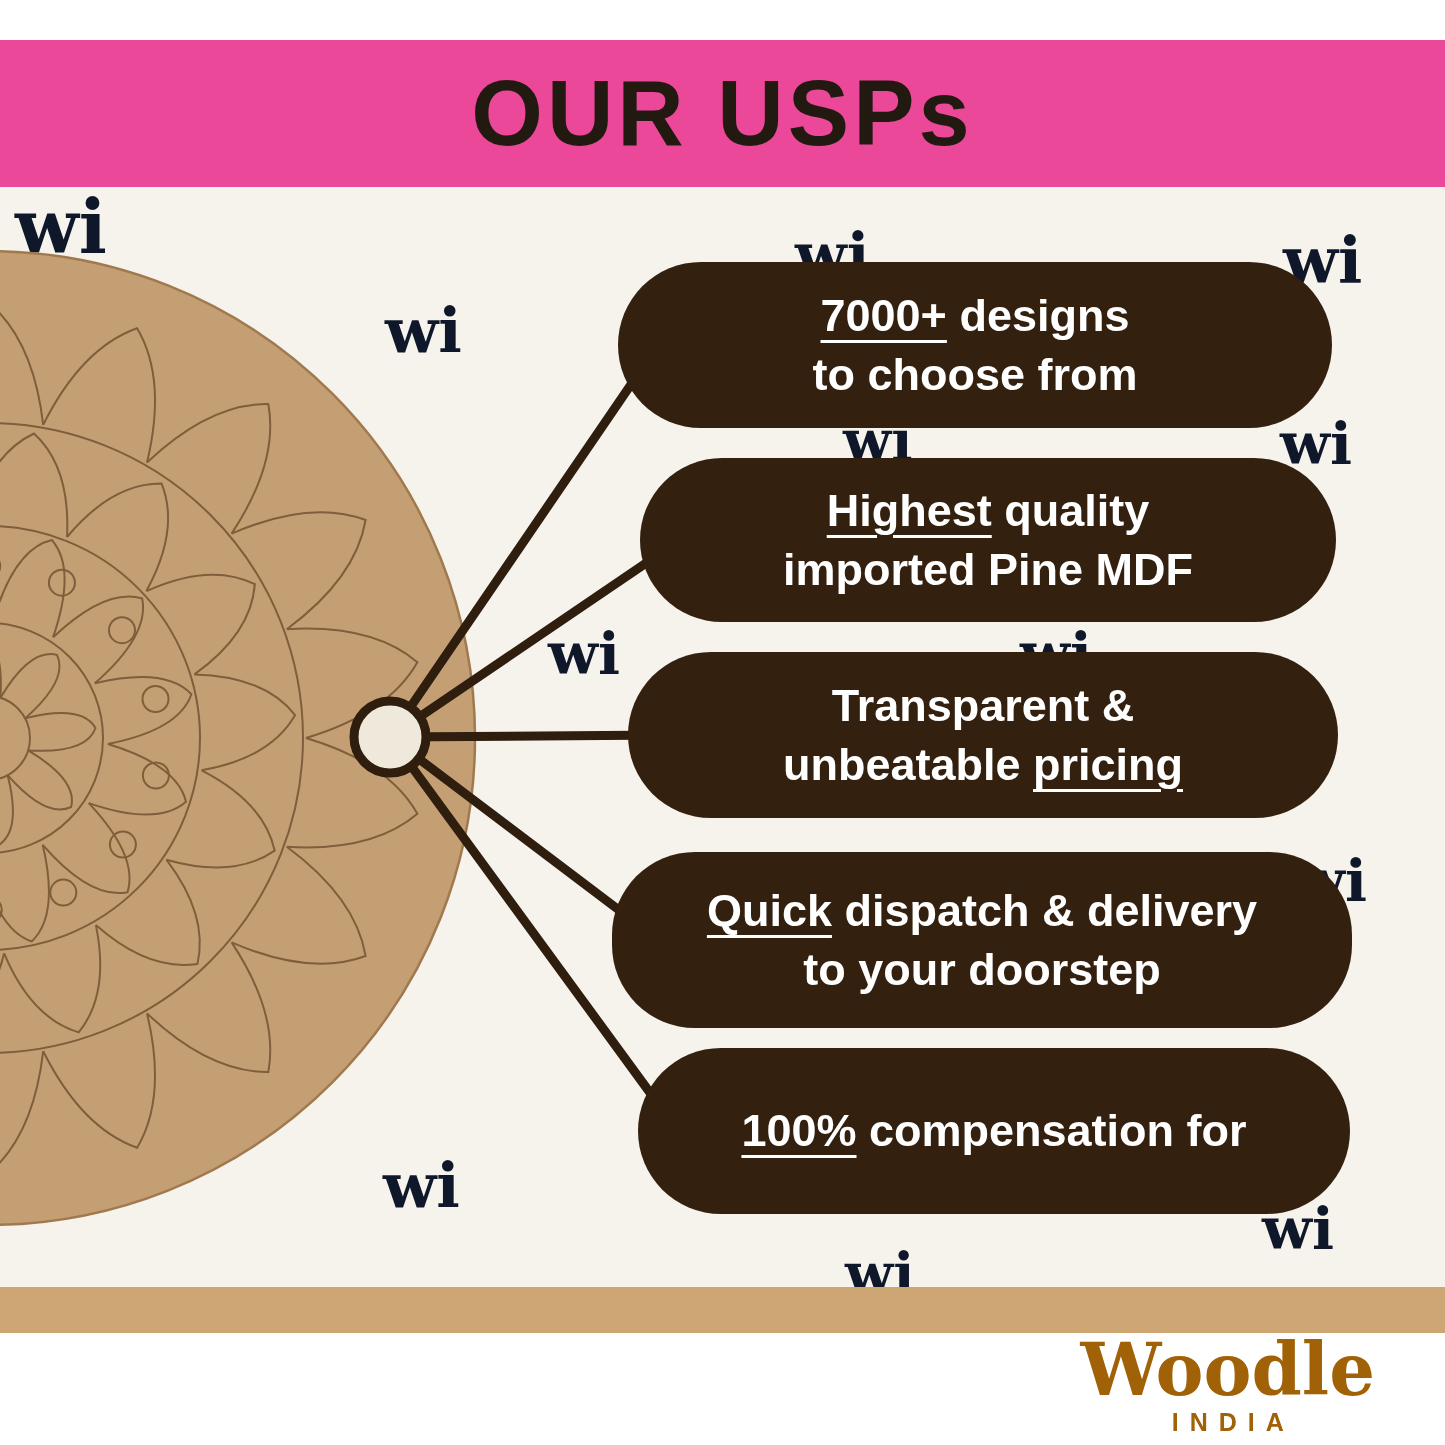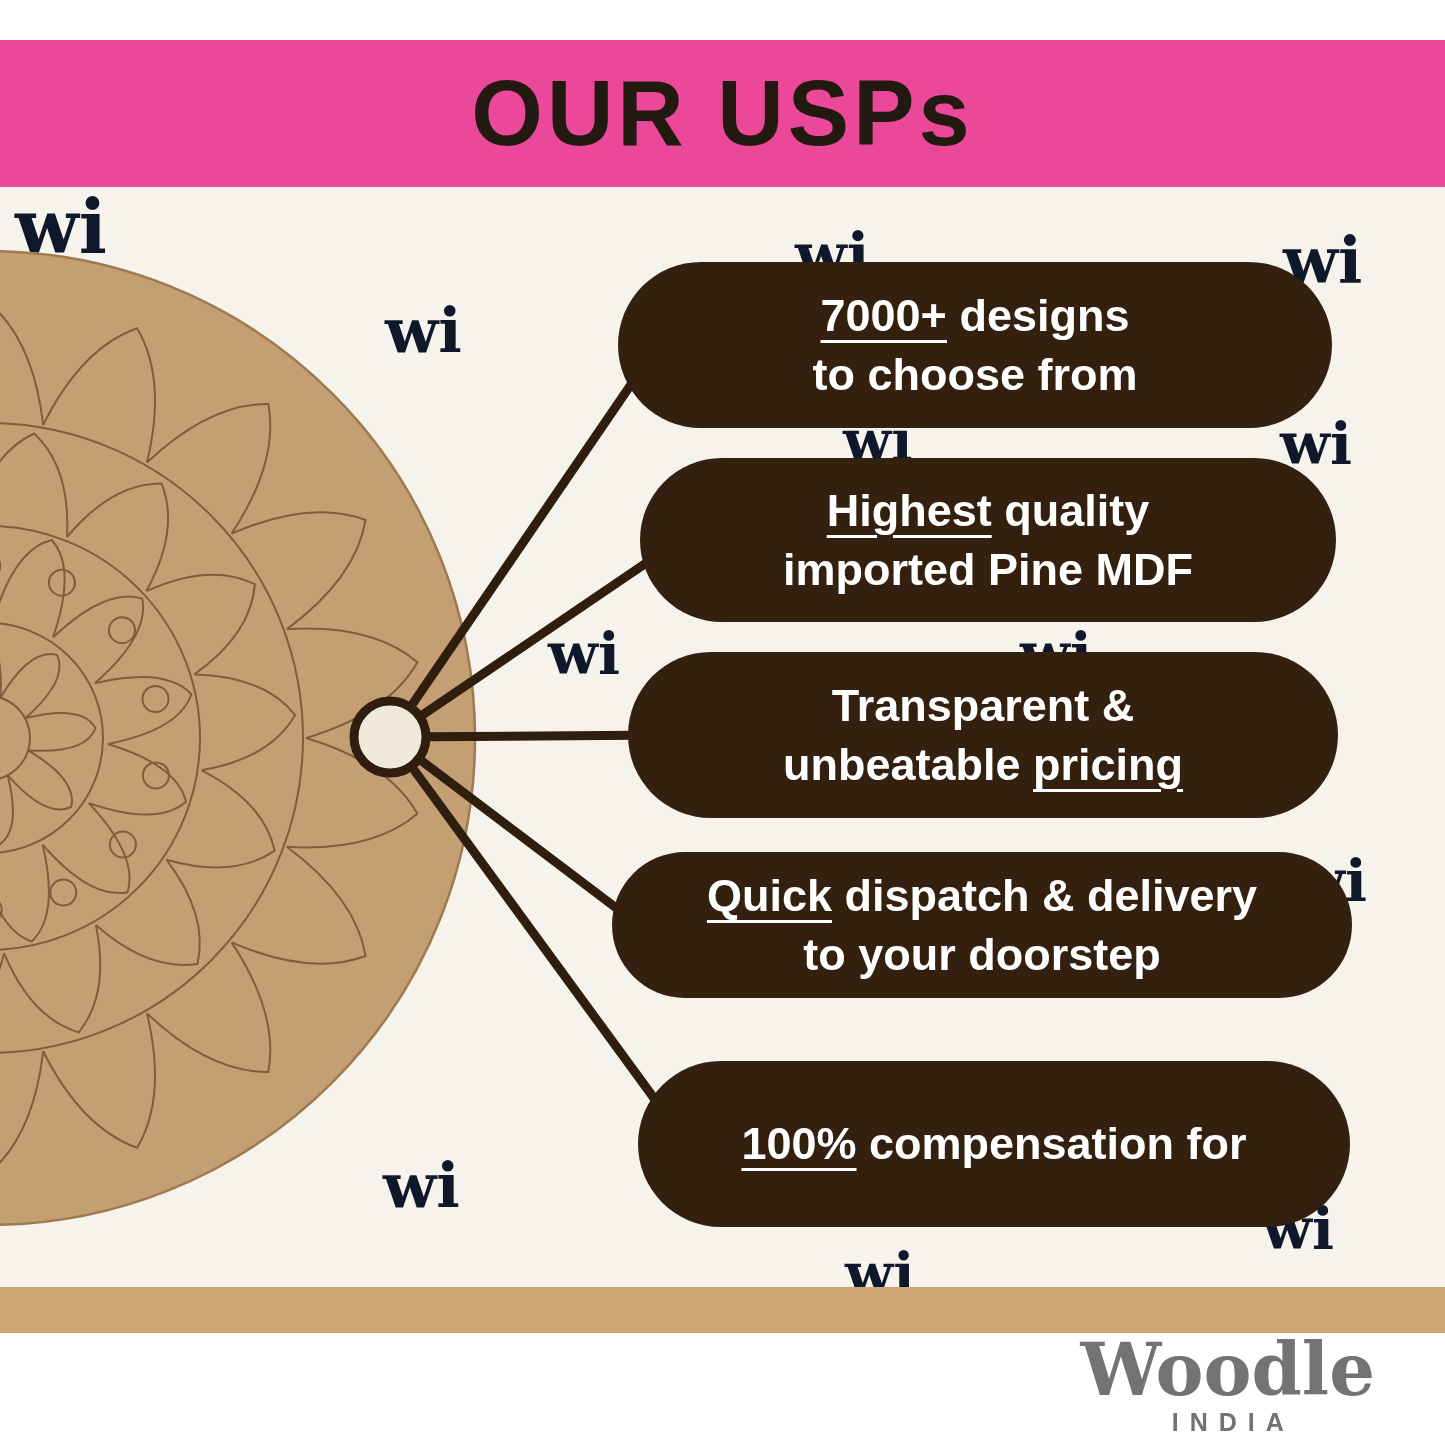--- a/index.html
+++ b/index.html
@@ -53,21 +53,21 @@
   .strip{
     position:absolute;left:0;top:1287px;width:1445px;height:46px;
     background:#cea673;
   }
   .footer{
     position:absolute;left:0;top:1333px;width:1445px;height:112px;
     background:#ffffff;
   }
   .brand{
     position:absolute;right:70px;bottom:8px;
-    text-align:center;color:#737373;
+    text-align:center;color:#a16207;
   }
   .brand-name{
     font-family:"DejaVu Serif", serif;
     font-weight:bold;font-size:72px;line-height:1;
   }
   .brand-country{
     font-size:25px;font-weight:bold;letter-spacing:11px;
     margin-top:2px;text-indent:11px;
   }
 </style>
@@ -186,25 +186,25 @@
           <div class="pill-line"><span>to choose from</span></div>
         </div>
         <div class="pill" style="left: 640px; top: 271px; width: 696px; height: 164px; border-radius: 82px;">
           <div class="pill-line"><span class="u">Highest</span><span> quality</span></div>
           <div class="pill-line"><span>imported Pine MDF</span></div>
         </div>
         <div class="pill" style="left: 628px; top: 465px; width: 710px; height: 166px; border-radius: 83px;">
           <div class="pill-line"><span>Transparent &amp;</span></div>
           <div class="pill-line"><span>unbeatable </span><span class="u">pricing</span></div>
         </div>
-        <div class="pill" style="left: 612px; top: 665px; width: 740px; height: 146px; border-radius: 83px; justify-content: center;">
+        <div class="pill" style="left: 612px; top: 665px; width: 740px; height: 176px; border-radius: 83px; justify-content: center;">
           <div class="pill-line"><span class="u">Quick</span><span> dispatch &amp; delivery</span></div>
           <div class="pill-line"><span>to your doorstep</span></div>
         </div>
-        <div class="pill" style="left: 638px; top: 861px; width: 712px; height: 166px; border-radius: 83px; margin-top: 13px;">
+        <div class="pill" style="left: 638px; top: 861px; width: 712px; height: 166px; border-radius: 83px;">
           <div class="pill-line"><span class="u">100%</span><span> compensation for</span></div>
         </div>
       </div>
   </div>
 
   <div class="strip"></div>
 
   <div class="footer">
     <div class="brand">
       <div class="brand-name">Woodle</div>

